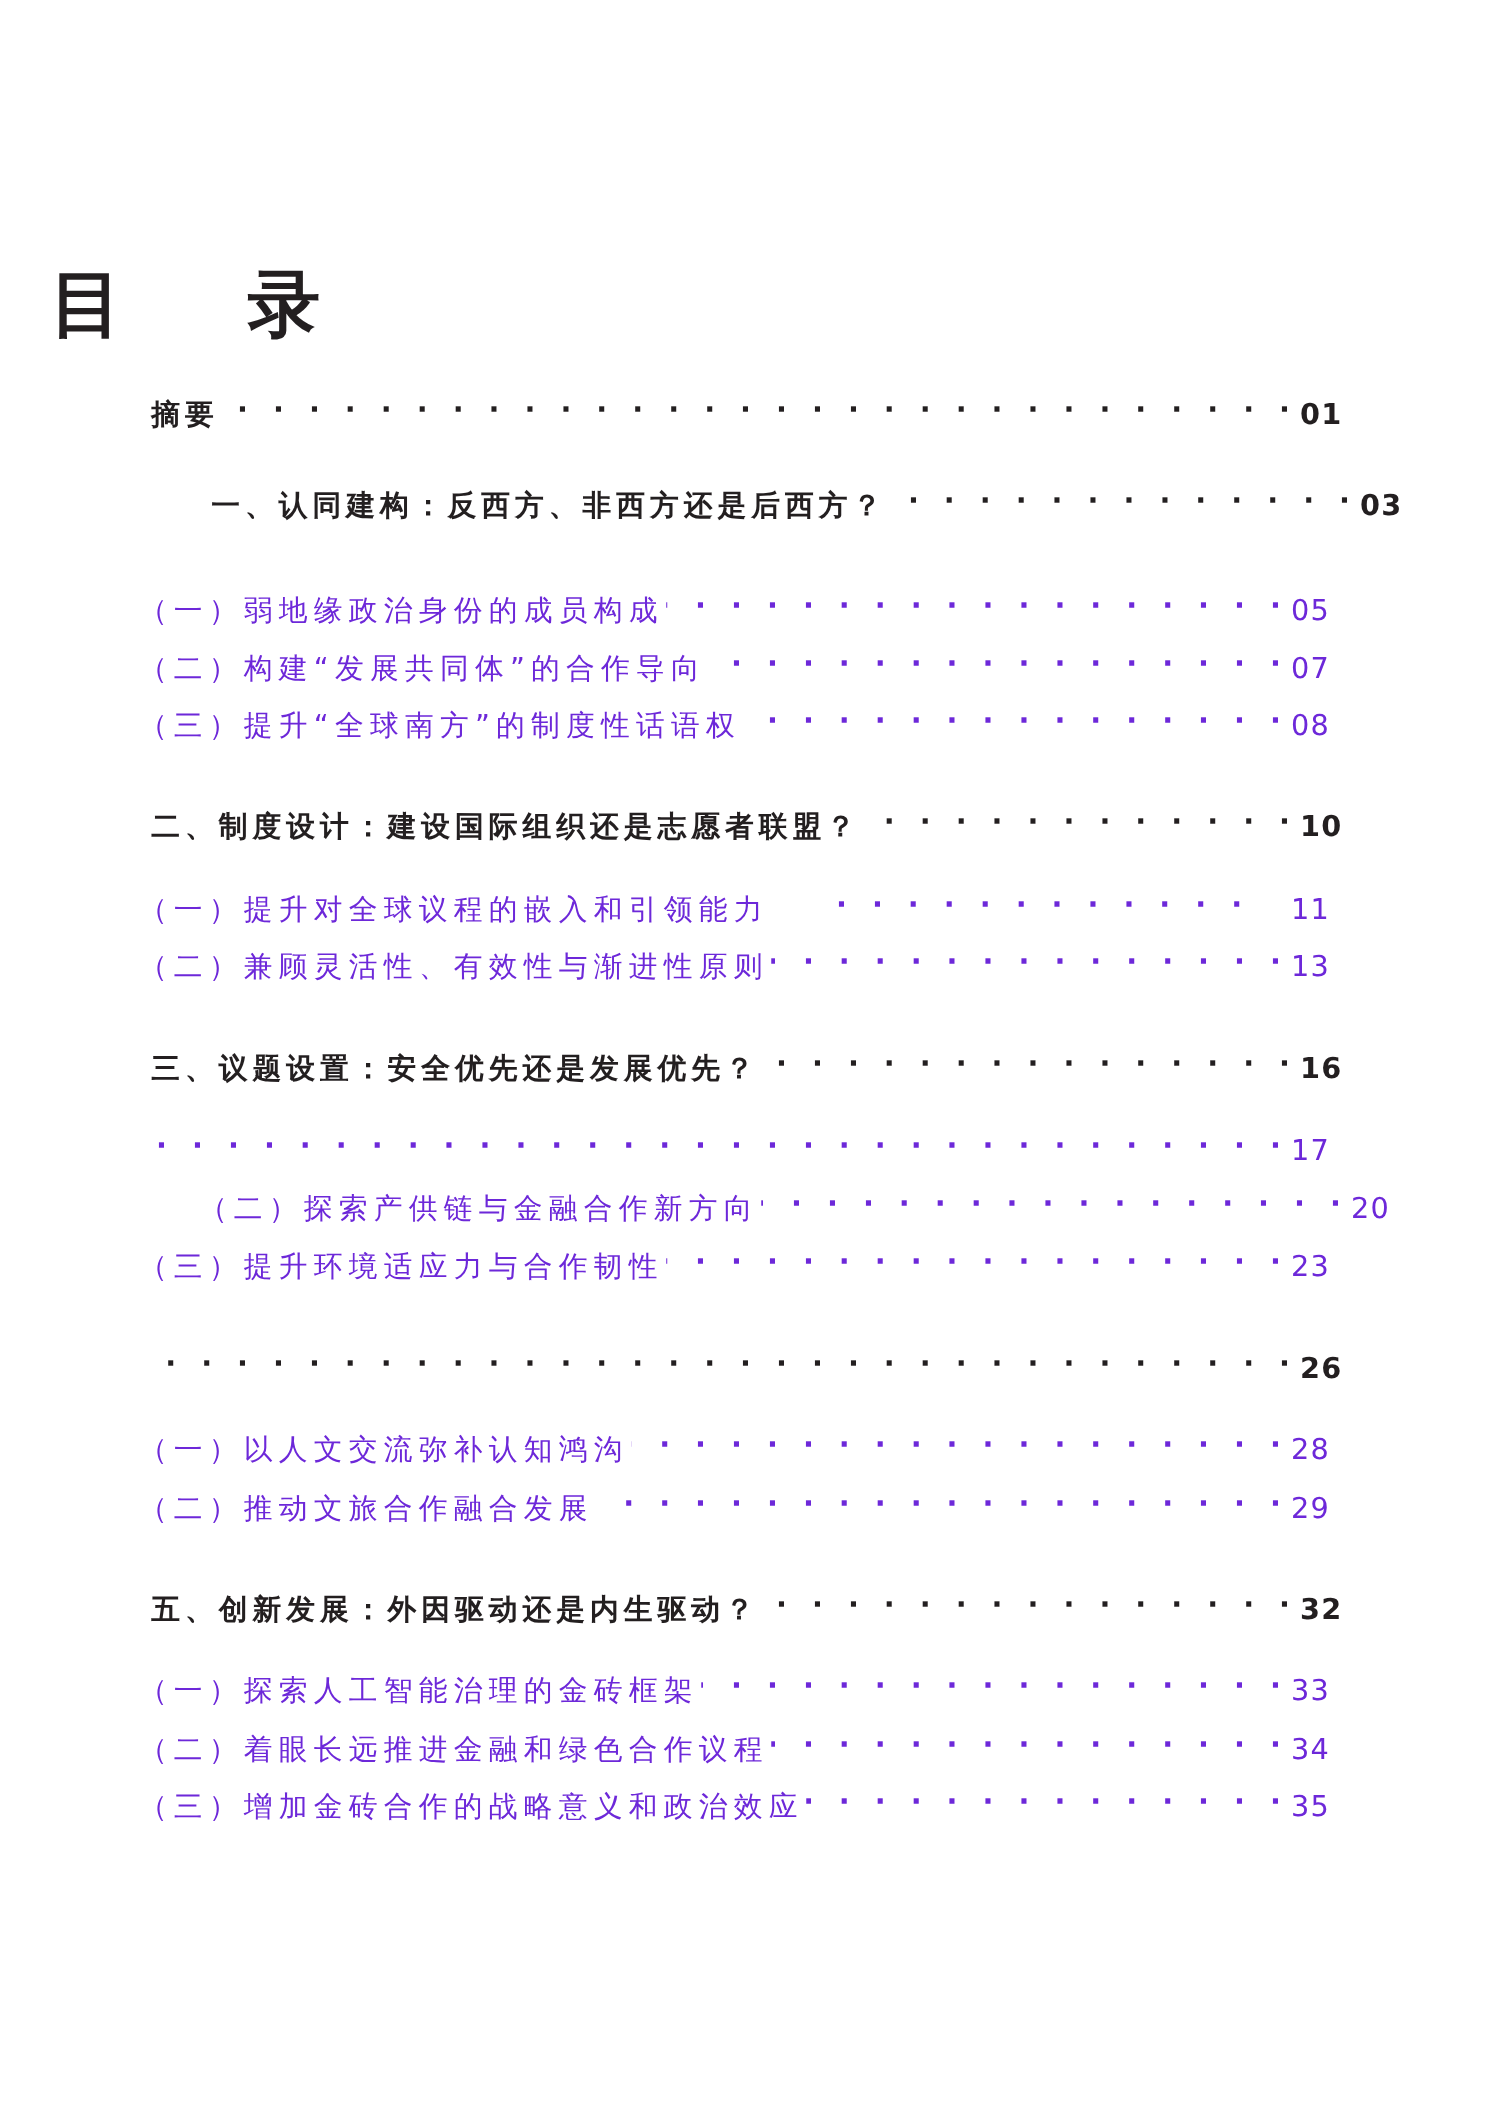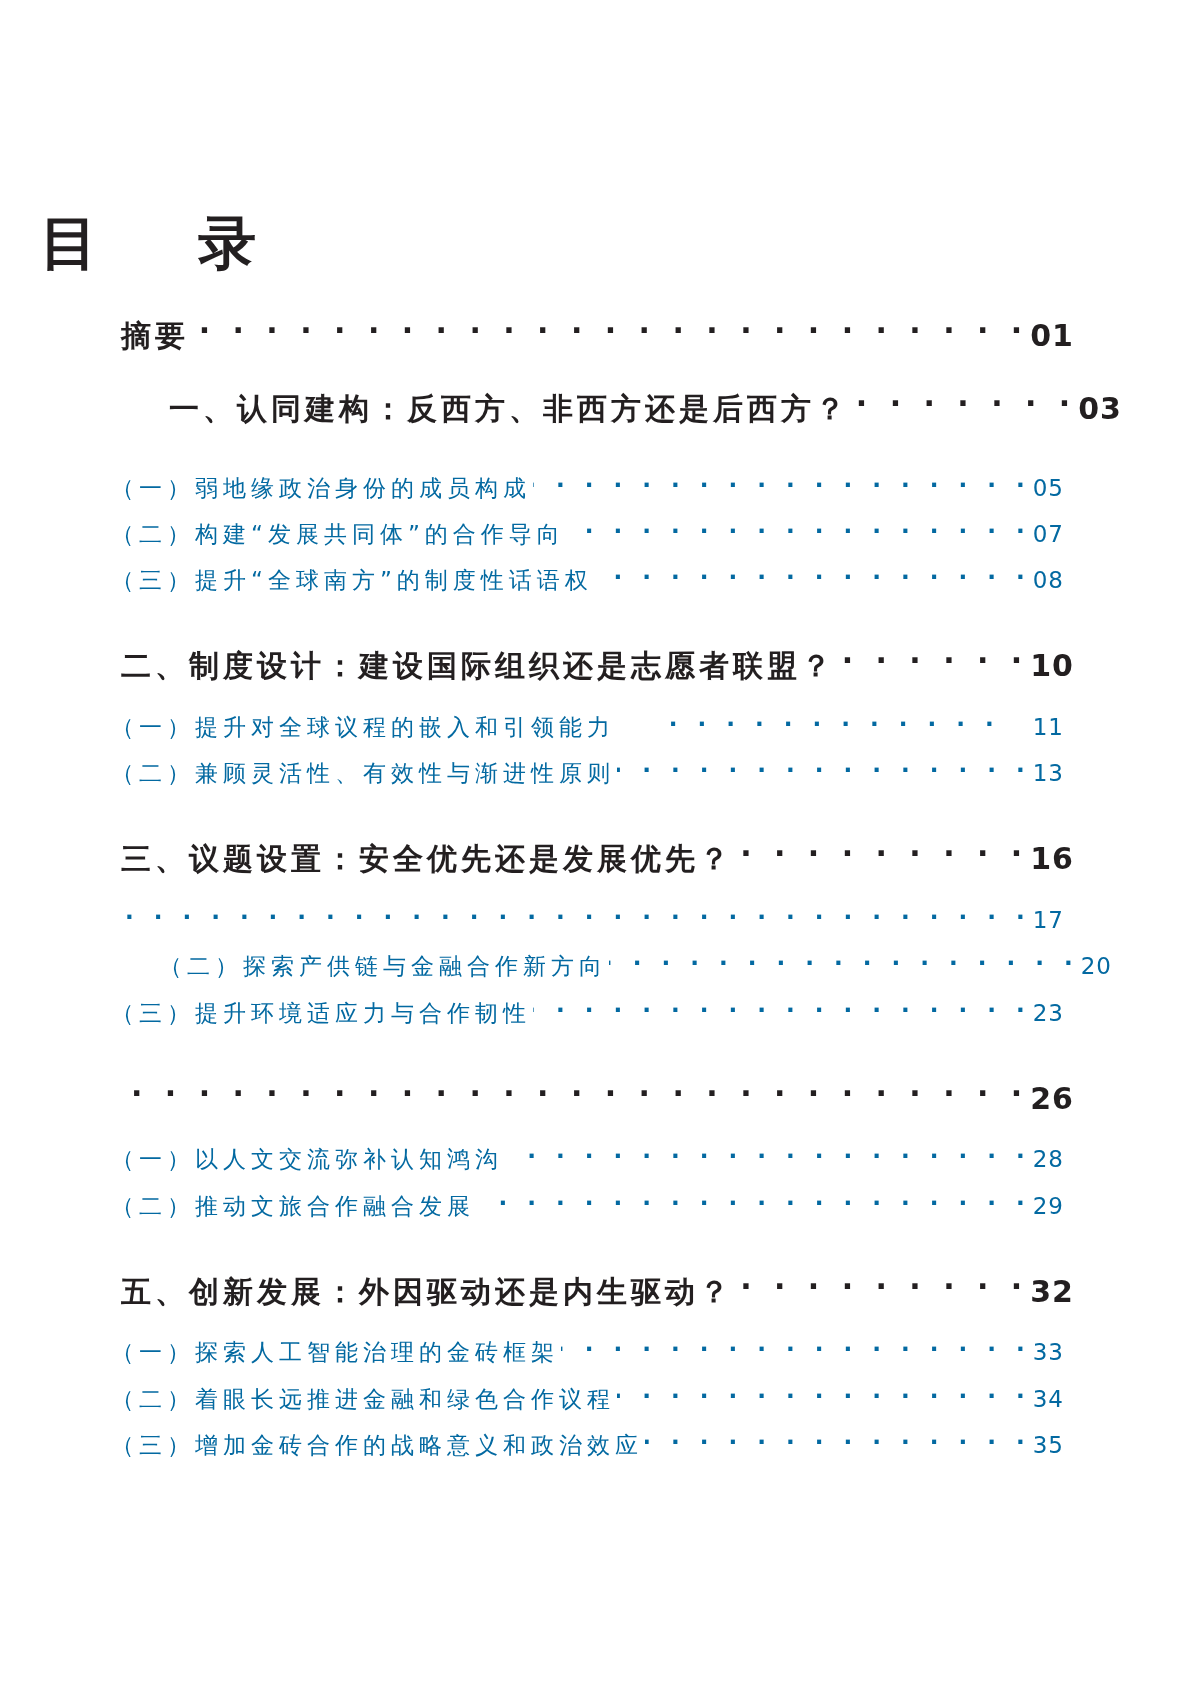--- a/index.html
+++ b/index.html
@@ -42,29 +42,29 @@
     }
     .toc-row {
       position: absolute;
       left: 0;
       width: 953px;
       display: flex;
       align-items: baseline;
       white-space: nowrap;
     }
     .toc-row.level1 {
-      font-size: 30px;
+      font-size: 23px;
       font-weight: bold;
       letter-spacing: 4px;
     }
     .toc-row.level2 {
       font-size: 23px;
       font-weight: normal;
       letter-spacing: 5px;
-      color: #0369a1;
+      color: #6d28d9;
     }
     .toc-row .label {
       flex: 0 0 auto;
     }
     .toc-row .leader {
       flex: 1 1 auto;
       overflow: hidden;
       margin: 0 2px;
       position: relative;
       height: 1em;

